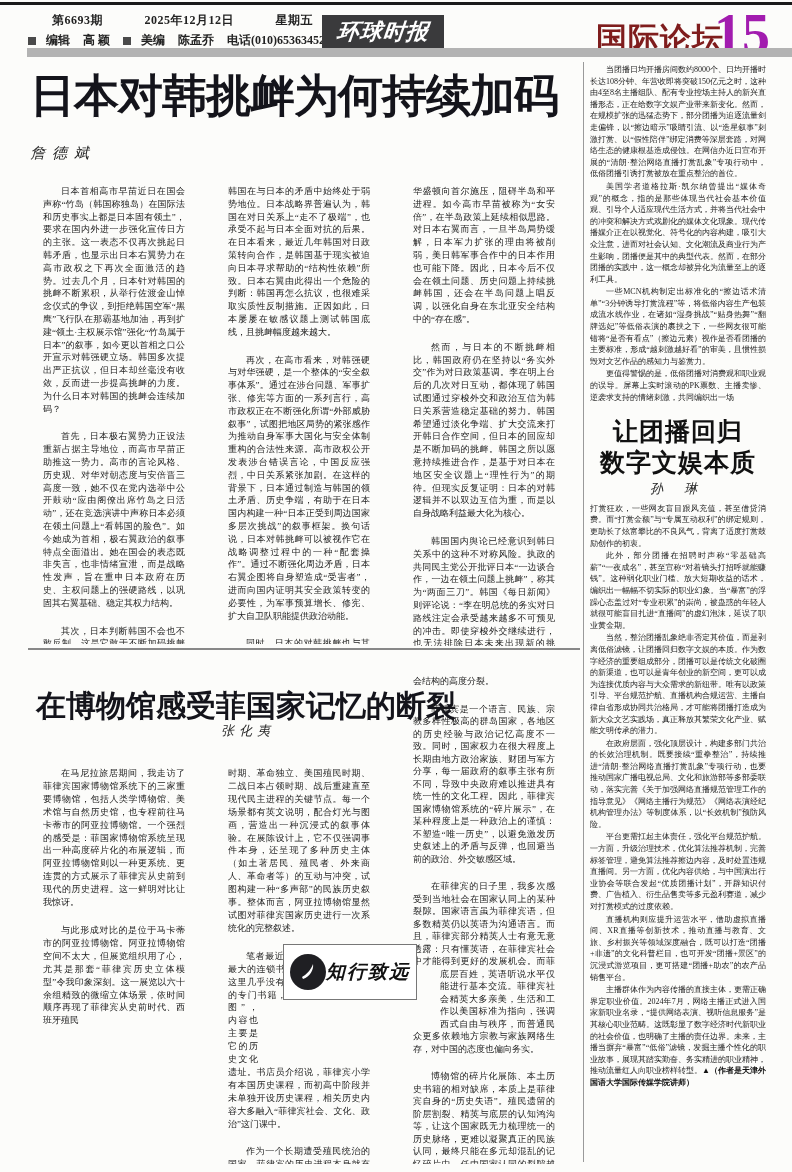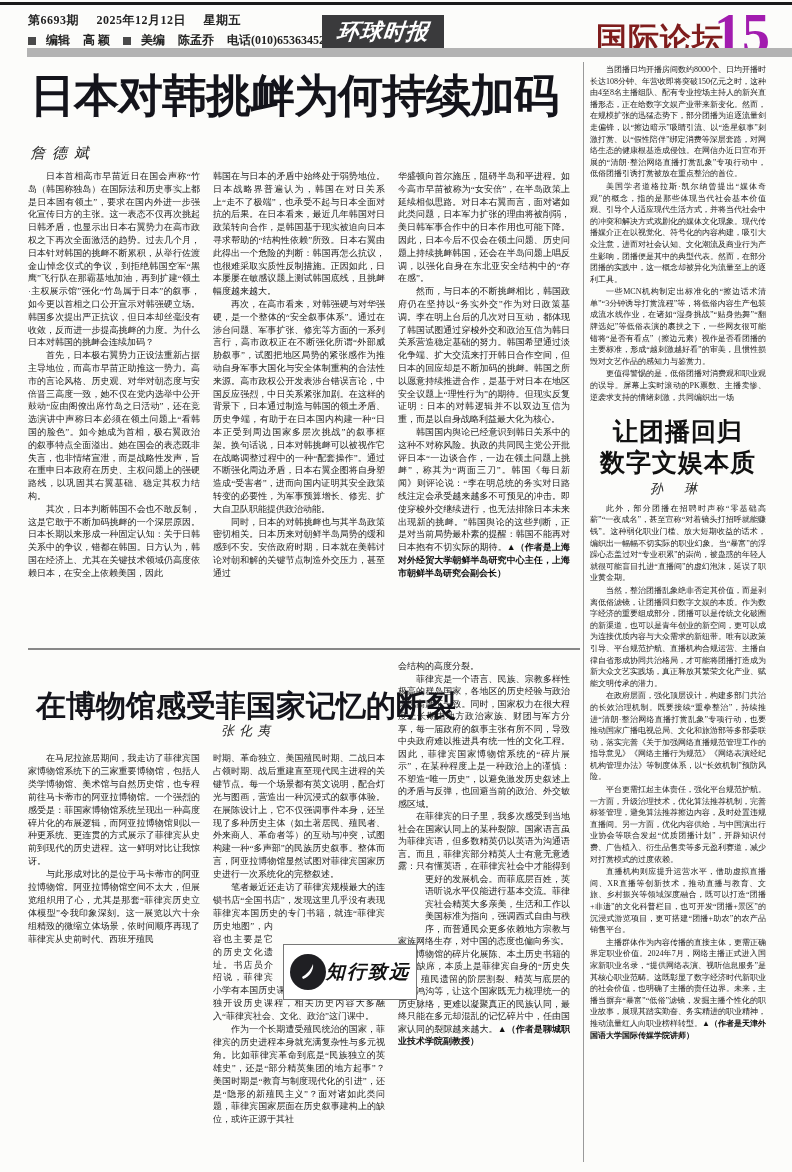--- a/index.html
+++ b/index.html
@@ -1,21 +1,21 @@
 <!DOCTYPE html>
 <html><head>
 <meta charset="utf-8">
 <style>
   html,body{margin:0;padding:0;background:#e9e9e7;}
   #page{position:relative;width:792px;height:1172px;background:#fcfcfa;margin:0 auto;overflow:hidden;
         font-family:"Liberation Serif",serif;color:#1c1c1c;}
   
   .topline{position:absolute;left:0;top:2px;width:792px;height:3px;background:#1a1a1a;}
   .meta1{position:absolute;left:28px;top:12px;font-size:12px;font-weight:bold;color:#222;letter-spacing:.5px;}
-  .meta1 span{margin-right:14px;}
+  .meta1 span{margin-right:14px;margin-left:24px;}
   .meta2{position:absolute;left:28px;top:32px;font-size:12px;font-weight:bold;color:#222;}
   .meta2 span{margin-right:10px;}
   .sq{display:inline-block;width:8px;height:8px;background:#4a4a4a;margin-right:3px;vertical-align:-1px;}
   .masthead{position:absolute;left:322px;top:15px;width:122px;height:34px;background:#3a3a3c;
             display:flex;align-items:center;justify-content:center;}
   .masthead span{color:#fff;font-size:22px;font-weight:bold;font-style:italic;transform:skewX(-6deg);
             letter-spacing:1px;white-space:nowrap;}
   .section-title{position:absolute;left:596px;top:18px;font-size:31px;font-weight:bold;color:#7f1d1d;
             letter-spacing:1px;white-space:nowrap;}
   .page-num{position:absolute;left:714px;top:2px;font-size:56px;font-weight:bold;color:#a21caf;
@@ -27,21 +27,21 @@
   
   .a1-title{position:absolute;left:30px;top:66px;width:534px;font-size:45px;font-weight:900;
             font-family:"Liberation Sans",sans-serif;color:#14141b;letter-spacing:-1px;white-space:nowrap;}
   .byline{font-style:italic;color:#262626;}
   .a1-byline{position:absolute;left:30px;top:144px;width:532px;text-align:left;font-size:15px;letter-spacing:7px;}
   .a2-title{position:absolute;left:36px;top:686px;width:430px;font-size:30px;font-weight:900;
             font-family:"Liberation Sans",sans-serif;color:#14141b;white-space:nowrap;letter-spacing:0;}
   .a2-byline{position:absolute;left:36px;top:722px;width:424px;text-align:center;font-size:13px;letter-spacing:5px;font-style:italic;}
   
   .col{position:absolute;text-align:justify;overflow:hidden;}
-  .col p{margin:0;text-indent:2em;}
+  .col p{margin:15px;text-indent:2em;}
   .col p.cont{text-indent:0;}
   .bsm{font-size:9px;line-height:12.8px;}
   .attr{font-weight:bold;color:#111;}
   .a1c1{left:28px; top:170px;width:172px;height:474px;}
   .a1c2{left:213px;top:170px;width:172px;height:474px;}
   .a1c3{left:398px;top:170px;width:172px;height:476px;}
   .a2c1{left:28px; top:752px;width:172px;height:412px;font-size:9px;line-height:12.9px;}
   .a2c2{left:213px;top:752px;width:172px;height:412px;font-size:9px;line-height:12.9px;}
   .a2c3{left:398px;top:660px;width:172px;height:504px;font-size:9px;line-height:12.5px;}
   .spacer-r{float:right;width:108px;height:60px;margin-left:4px;}
@@ -96,21 +96,21 @@
     <p>日本首相高市早苗近日在国会声称“竹岛（韩国称独岛）在国际法和历史事实上都是日本固有领土”，要求在国内外进一步强化宣传日方的主张。这一表态不仅再次挑起日韩矛盾，也显示出日本右翼势力在高市政权之下再次全面激活的趋势。过去几个月，日本针对韩国的挑衅不断累积，从举行佐渡金山悼念仪式的争议，到拒绝韩国空军“黑鹰”飞行队在那霸基地加油，再到扩建“领土·主权展示馆”强化“竹岛属于日本”的叙事，如今更以首相之口公开宣示对韩强硬立场。韩国多次提出严正抗议，但日本却丝毫没有收敛，反而进一步提高挑衅的力度。为什么日本对韩国的挑衅会连续加码？</p>
     <p>首先，日本极右翼势力正设法重新占据主导地位，而高市早苗正助推这一势力。高市的言论风格、历史观、对华对朝态度与安倍晋三高度一致，她不仅在党内选举中公开鼓动“应由阁僚出席竹岛之日活动”，还在竞选演讲中声称日本必须在领土问题上“看韩国的脸色”。如今她成为首相，极右翼政治的叙事特点全面溢出。她在国会的表态既非失言，也非情绪宣泄，而是战略性发声，旨在重申日本政府在历史、主权问题上的强硬路线，以巩固其右翼基础、稳定其权力结构。</p>
     <p>其次，日本判断韩国不会也不敢反制，这是它敢于不断加码挑衅的一个深层原因。日本长期以来形成一种固定认知：关于日韩关系中的争议，错都在韩国。日方认为，韩国在经济上、尤其在关键技术领域仍高度依赖日本，在安全上依赖美国，因此</p>
   </div>
   <div class="col bsm a1c2">
     <p class="cont">韩国在与日本的矛盾中始终处于弱势地位。日本战略界普遍认为，韩国在对日关系上“走不了极端”，也承受不起与日本全面对抗的后果。在日本看来，最近几年韩国对日政策转向合作，是韩国基于现实被迫向日本寻求帮助的“结构性依赖”所致。日本右翼由此得出一个危险的判断：韩国再怎么抗议，也很难采取实质性反制措施。正因如此，日本屡屡在敏感议题上测试韩国底线，且挑衅幅度越来越大。</p>
     <p>再次，在高市看来，对韩强硬与对华强硬，是一个整体的“安全叙事体系”。通过在涉台问题、军事扩张、修宪等方面的一系列言行，高市政权正在不断强化所谓“外部威胁叙事”，试图把地区局势的紧张感作为推动自身军事大国化与安全体制重构的合法性来源。高市政权公开发表涉台错误言论，中国反应强烈，中日关系紧张加剧。在这样的背景下，日本通过制造与韩国的领土矛盾、历史争端，有助于在日本国内构建一种“日本正受到周边国家多层次挑战”的叙事框架。换句话说，日本对韩挑衅可以被视作它在战略调整过程中的一种“配套操作”。通过不断强化周边矛盾，日本右翼企图将自身塑造成“受害者”，进而向国内证明其安全政策转变的必要性，为军事预算增长、修宪、扩大自卫队职能提供政治动能。</p>
     <p>同时，日本的对韩挑衅也与其半岛政策密切相关。日本历来对朝鲜半岛局势的缓和感到不安。安倍政府时期，日本就在美韩讨论对朝和解的关键节点制造外交压力，甚至通过</p>
   </div>
   <div class="col bsm a1c3">
-    <p class="cont">华盛顿向首尔施压，阻碍半岛和平进程。如今高市早苗被称为“女安倍”，在半岛政策上延续相似思路。对日本右翼而言，面对诸如此类问题，日本军力扩张的理由将被削弱，美日韩军事合作中的日本作用也可能下降。因此，日本今后不仅会在领土问题、历史问题上持续挑衅韩国，还会在半岛问题上唱反调，以强化自身在东北亚安全结构中的“存在感”。</p>
+    <p class="cont">华盛顿向首尔施压，阻碍半岛和平进程。如今高市早苗被称为“女安倍”，在半岛政策上延续相似思路。对日本右翼而言，一旦半岛局势缓解，日本军力扩张的理由将被削弱，美日韩军事合作中的日本作用也可能下降。因此，日本今后不仅会在领土问题、历史问题上持续挑衅韩国，还会在半岛问题上唱反调，以强化自身在东北亚安全结构中的“存在感”。</p>
     <p>然而，与日本的不断挑衅相比，韩国政府仍在坚持以“务实外交”作为对日政策基调。李在明上台后的几次对日互动，都体现了韩国试图通过穿梭外交和政治互信为韩日关系营造稳定基础的努力。韩国希望通过淡化争端、扩大交流来打开韩日合作空间，但日本的回应却是不断加码的挑衅。韩国之所以愿意持续推进合作，是基于对日本在地区安全议题上“理性行为”的期待。但现实反复证明：日本的对韩逻辑并不以双边互信为重，而是以自身战略利益最大化为核心。</p>
     <p><span>韩国国内舆论已经意识到韩日关系中的这种不对称风险。执政的共同民主党公开批评日本“一边谈合作，一边在领土问题上挑衅”，称其为“两面三刀”。韩国《每日新闻》则评论说：“李在明总统的务实对日路线注定会承受越来越多不可预见的冲击。即使穿梭外交继续进行，也无法排除日本未来出现新的挑衅。”韩国舆论的这些判断，正是对当前局势最朴素的提醒：韩国不能再对日本抱有不切实际的期待。</span><span class="attr">▲（作者是上海对外经贸大学朝鲜半岛研究中心主任，上海市朝鲜半岛研究会副会长）</span></p>
   </div>
 
   <div class="a2-title">在博物馆感受菲国家记忆的断裂</div>
   <div class="a2-byline byline">张化夷</div>
 
   <div class="col a2c1">
     <p>在马尼拉旅居期间，我走访了菲律宾国家博物馆系统下的三家重要博物馆，包括人类学博物馆、美术馆与自然历史馆，也专程前往马卡蒂市的阿亚拉博物馆。一个强烈的感受是：菲国家博物馆系统呈现出一种高度碎片化的布展逻辑，而阿亚拉博物馆则以一种更系统、更连贯的方式展示了菲律宾从史前到现代的历史进程。这一鲜明对比让我惊讶。</p>
     <p>与此形成对比的是位于马卡蒂市的阿亚拉博物馆。阿亚拉博物馆空间不太大，但展览组织用了心，尤其是那套“菲律宾历史立体模型”令我印象深刻。这一展览以六十余组精致的微缩立体场景，依时间顺序再现了菲律宾从史前时代、西班牙殖民</p>
@@ -139,20 +139,21 @@
   <div class="col col4">
     <p>当团播日均开播房间数约8000个、日均开播时长达108分钟、年营收即将突破150亿元之时，这种由4至8名主播组队、配有专业控场主持人的新兴直播形态，正在给数字文娱产业带来新变化。然而，在规模扩张的迅猛态势下，部分团播为追逐流量剑走偏锋，以“擦边暗示”吸睛引流、以“造星叙事”刺激打赏、以“假性陪伴”绑定消费等深层套路，对网络生态的健康根基造成侵蚀。在网信办近日宣布开展的“清朗·整治网络直播打赏乱象”专项行动中，低俗团播引诱打赏被放在重点整治的首位。</p>
     <p>美国学者道格拉斯·凯尔纳曾提出“媒体奇观”的概念，指的是那些体现当代社会基本价值观、引导个人适应现代生活方式，并将当代社会中的冲突和解决方式戏剧化的媒体文化现象。现代传播媒介正在以视觉化、符号化的内容构建，吸引大众注意，进而对社会认知、文化潮流及商业行为产生影响，团播便是其中的典型代表。然而，在部分团播的实践中，这一概念却被异化为流量至上的逐利工具。</p>
     <p>一些MCN机构制定出标准化的“擦边话术清单”“3分钟诱导打赏流程”等，将低俗内容生产包装成流水线作业，在诸如“湿身挑战”“贴身热舞”“翻牌选妃”等低俗表演的裹挟之下，一些网友很可能错将“是否有看点”（擦边元素）视作是否看团播的主要标准，形成“越刺激越好看”的审美，且惯性损毁对文艺作品的感知力与鉴赏力。</p>
     <p>更值得警惕的是，低俗团播对消费观和职业观的误导。屏幕上实时滚动的PK票数、主播卖惨、逆袭求支持的情绪刺激，共同编织出一场</p>
 
     <div class="a3-head">让团播回归</div>
     <div class="a3-head" style="margin-top:-6px;">数字文娱本质</div>
     <div class="a3-byline byline">孙 琳</div>
 
+    <p class="cont">打赏狂欢，一些网友盲目跟风充值，甚至借贷消费。而“打赏金额”与“专属互动权利”的绑定规则，更助长了炫富攀比的不良风气，背离了适度打赏鼓励创作的初衷。</p>
     <p>此外，部分团播在招聘时声称“零基础高薪”“一夜成名”，甚至宣称“对着镜头打招呼就能赚钱”。这种弱化职业门槛、放大短期收益的话术，编织出一幅幅不切实际的职业幻象。当“暴富”的浮躁心态盖过对“专业积累”的崇尚，被蛊惑的年轻人就很可能盲目扎进“直播间”的虚幻泡沫，延误了职业黄金期。</p>
     <p>当然，整治团播乱象绝非否定其价值，而是剥离低俗滤镜，让团播回归数字文娱的本质。作为数字经济的重要组成部分，团播可以是传统文化破圈的新渠道，也可以是青年创业的新空间，更可以成为连接优质内容与大众需求的新纽带。唯有以政策引导、平台规范护航、直播机构合规运营、主播自律自省形成协同共治格局，才可能将团播打造成为新大众文艺实践场，真正释放其繁荣文化产业、赋能文明传承的潜力。</p>
     <p>在政府层面，强化顶层设计，构建多部门共治的长效治理机制。既要接续“重拳整治”，持续推进“清朗·整治网络直播打赏乱象”专项行动，也要推动国家广播电视总局、文化和旅游部等多部委联动，落实完善《关于加强网络直播规范管理工作的指导意见》《网络主播行为规范》《网络表演经纪机构管理办法》等制度体系，以“长效机制”预防风险。</p>
     <p>平台更需扛起主体责任，强化平台规范护航。一方面，升级治理技术，优化算法推荐机制，完善标签管理，避免算法推荐擦边内容，及时处置违规直播间。另一方面，优化内容供给，与中国演出行业协会等联合发起“优质团播计划”，开辟知识付费、广告植入、衍生品售卖等多元盈利赛道，减少对打赏模式的过度依赖。</p>
     <p>直播机构则应提升运营水平，借助虚拟直播间、XR直播等创新技术，推动直播与教育、文旅、乡村振兴等领域深度融合，既可以打造“团播+非遗”的文化科普栏目，也可开发“团播+景区”的沉浸式游览项目，更可搭建“团播+助农”的农产品销售平台。</p>
     <p><span>主播群体作为内容传播的直接主体，更需正确界定职业价值。2024年7月，网络主播正式进入国家新职业名录，“提供网络表演、视听信息服务”是其核心职业范畴。这既彰显了数字经济时代新职业的社会价值，也明确了主播的责任边界。未来，主播当摒弃“暴富”“低俗”滤镜，发掘主播个性化的职业故事，展现其踏实勤奋、务实精进的职业精神，推动流量红人向职业榜样转型。</span><span class="attr">▲（作者是天津外国语大学国际传媒学院讲师）</span></p>
   </div>
 
 </div>
 

